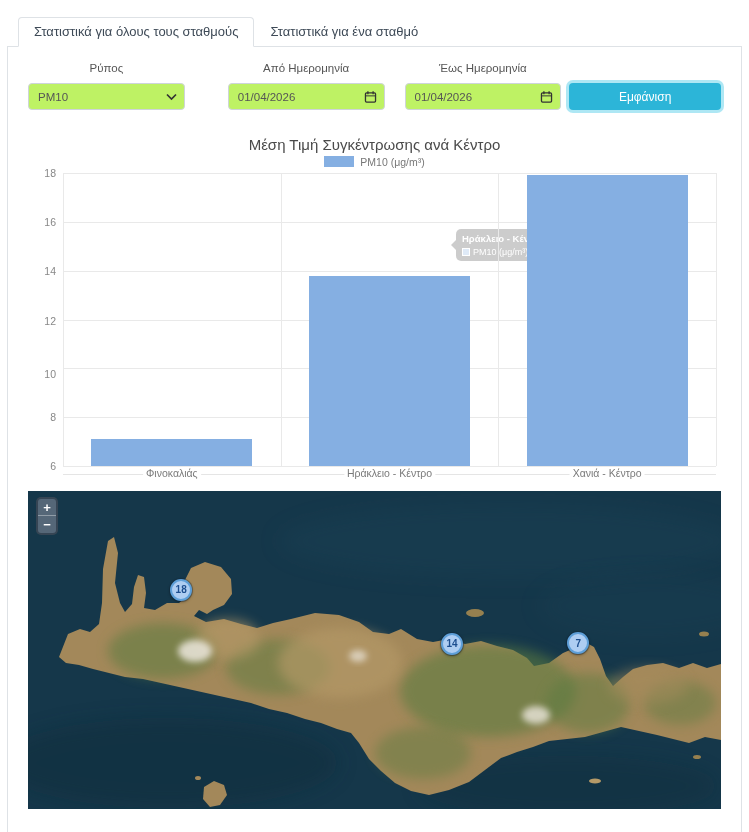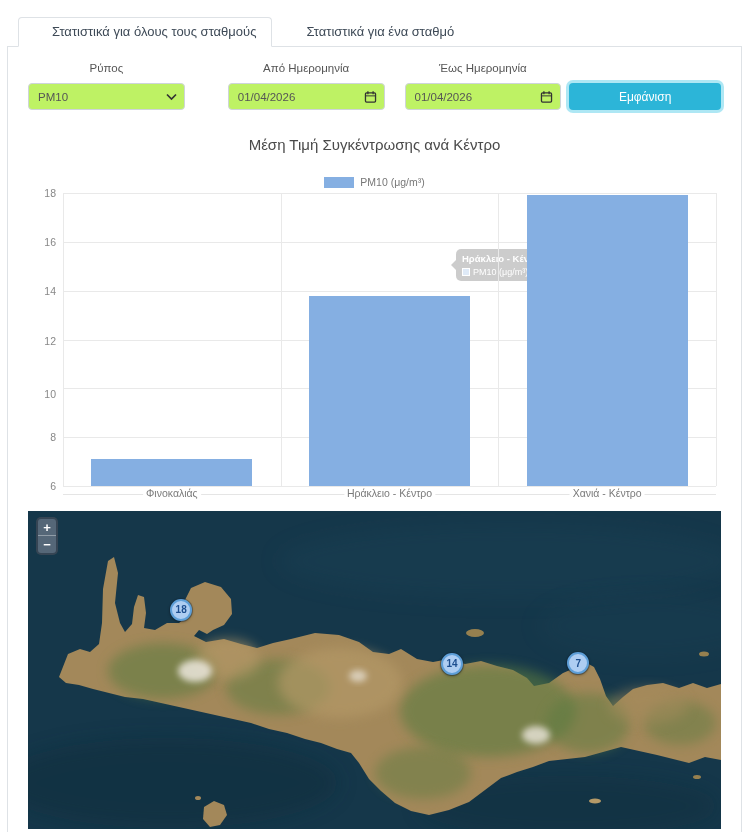--- a/index.html
+++ b/index.html
@@ -3,21 +3,21 @@
 <meta charset="utf-8">
 <style>
   * { margin:0; padding:0; box-sizing:border-box; }
   html,body { width:749px; height:832px; background:#fff; overflow:hidden;
     font-family:"Liberation Sans", sans-serif; }
 
   .page { position:relative; width:749px; height:832px; }
 
   
   .tabbar { display:flex; padding:17px 0 0 18px; position:relative; z-index:2; }
-  .tab { font-size:13px; color:#3e4a57; padding:6px 15px 7px 33px; cursor:pointer;
+  .tab { font-size:13px; color:#3e4a57; padding:6px 15px 7px 15px; cursor:pointer;
     border:1px solid transparent; border-radius:4px 4px 0 0; white-space:nowrap; }
   .tab.active { background:#fff; border-color:#dee2e6 #dee2e6 #fff #dee2e6; }
 
   
   .container { position:relative; margin:-1px 7px 0 7px; border:1px solid #dee2e6;
     border-bottom:none; background:#fff; padding:15px 20px 0 20px; height:788px; }
 
   
   .filters { display:flex; align-items:flex-end; }
   .fgroup { display:flex; flex-direction:column;justify-content:flex-end; }
@@ -34,22 +34,22 @@
   .ctl-icon { position:absolute; right:8px; top:50%; transform:translateY(-50%);
     display:flex; align-items:center; pointer-events:none; }
   .btn-show { width:100%; height:27px; background:#2cb5d8; color:#fff; border:none;
     border-radius:4px; font-size:12px; cursor:pointer;
     font-family:"Liberation Sans",sans-serif;
     box-shadow:0 0 0 3px rgba(108,211,235,.55); }
 
   
   .chart-section { margin-top:26px; width:693px; }
   .chart-title { text-align:center; font-size:15px; color:#4a4a4a; }
-  .chart-legend { display:flex; justify-content:center; align-items:center;
-    margin-top:23px; gap:6px; }
+  .chart-legend { display:flex; justify-content:center; align-items:flex-start;
+    margin-top:3px; gap:6px; }
   .legend-swatch { width:30px; height:11px; display:inline-block; }
   .legend-text { font-size:10.5px; color:#777; }
 
   .plot { position:relative; width:693px; height:293px; margin-top:5px; }
   .grid-h { position:absolute; left:35px; right:5px; height:1px; background:#e9e9e9; }
   .grid-v { position:absolute; top:0; bottom:0; width:1px; background:#e9e9e9; }
   .ytick { position:absolute; left:0; width:28px; text-align:right;
     font-size:10.5px; color:#888; }
   .bar { position:absolute; bottom:0; }
 

